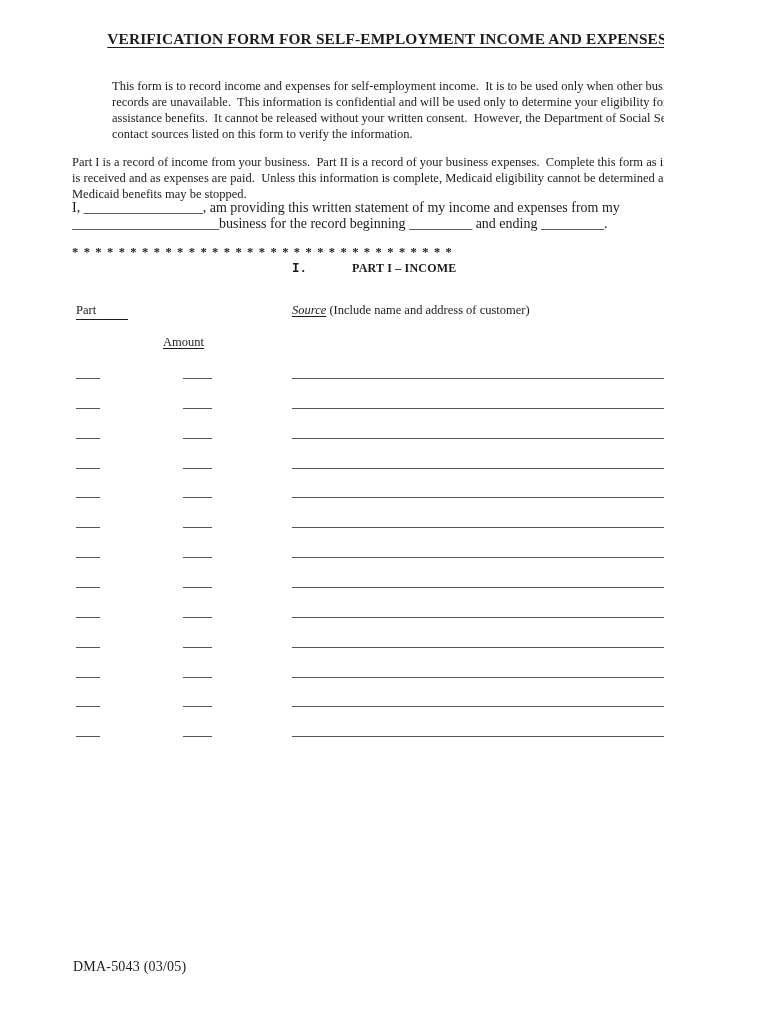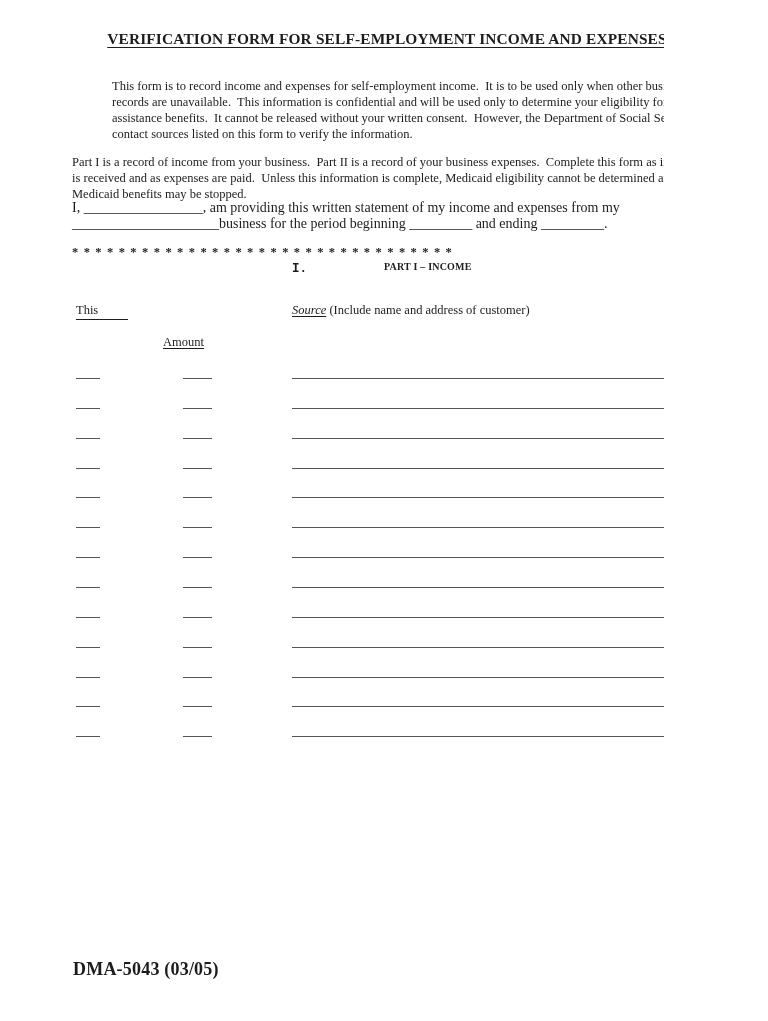--- a/index.html
+++ b/index.html
@@ -49,74 +49,73 @@
   }
   #part-heading { position: absolute; top: 261px; left: 0; width: 768px; height: 18px; }
   .heading-numeral {
     position: absolute; left: 292px; top: 1px;
     font-family: "Liberation Mono", monospace;
     font-size: 12.5px;
     font-weight: bold;
   }
   .heading-label {
     position: absolute; left: 352px; top: 0;
-    font-size: 10px;
+    font-size: 12px;
     font-weight: bold;
     letter-spacing: 0.2px;
-    margin-left: 32px;
   }
   #col-headers { position: absolute; top: 303px; left: 0; width: 768px; height: 20px; font-size: 12.5px; }
   .col-date {
     position: absolute; left: 76px; top: 0;
     display: inline-block;
     width: 52px; height: 16px;
     border-bottom: 1.3px solid var(--ink);
   }
   .col-amount { position: absolute; left: 163px; top: 0; text-decoration: underline; text-underline-offset: 2px; margin-top: 32px; }
   .col-source { position: absolute; left: 292px; top: 0; white-space: pre; }
   .u { text-decoration: underline; text-underline-offset: 2px; font-style: italic; }
   #income-rows { position: absolute; top: 0; left: 0; width: 768px; height: 1021px; }
   .income-row { position: absolute; left: 0; width: 768px; height: 0; }
   .blank-line { position: absolute; top: 0; height: 0; border-top: 1.6px solid var(--blank-line); }
   .blank-date   { left: 76px;  width: 24px; }
   .blank-amount { left: 183px; width: 29px; }
   .blank-source { left: 292px; width: 397px; }
   #footer {
     position: absolute;
     top: 959px; left: 73px;
-    font-size: 18px;
-    font-weight: bold;
+    font-size: 14px;
+    font-weight: normal;
     letter-spacing: 0.2px;
   }
 </style>
 </head>
 <body>
 
 <div class="page">
 
   <div class="title">VERIFICATION FORM FOR SELF-EMPLOYMENT INCOME AND EXPENSES</div>
 
   <div class="para" id="para1">This form is to record income and expenses for self-employment income.  It is to be used only when other business or tax records are unavailable.  This information is confidential and will be used only to determine your eligibility for public assistance benefits.  It cannot be released without your written consent.  However, the Department of Social Services may contact sources listed on this form to verify the information.</div>
 
   <div class="para" id="para2">Part I is a record of income from your business.  Part II is a record of your business expenses.  Complete this form as income is received and as expenses are paid.  Unless this information is complete, Medicaid eligibility cannot be determined and Medicaid benefits may be stopped.</div>
 
   <div id="statement">
     <div class="stmt-line"><span>I, </span><span class="blank">_________________</span><span>, am providing this written statement of my income and expenses from my</span></div>
-    <div class="stmt-line"><span class="blank">_____________________</span><span>business for the period beginning </span><span class="blank">_________</span><span> and ending </span><span class="blank">_________</span><span>.</span></div>
+    <div class="stmt-line"><span class="blank">_____________________</span><span>business for the record beginning </span><span class="blank">_________</span><span> and ending </span><span class="blank">_________</span><span>.</span></div>
   </div>
 
   <div id="asterisks">* * * * * * * * * * * * * * * * * * * * * * * * * * * * * * * * *</div>
 
   <div id="part-heading">
     <span class="heading-numeral">I.</span>
     <span class="heading-label">PART I – INCOME</span>
   </div>
 
   <div id="col-headers">
-    <span class="col-date">This</span>
+    <span class="col-date">Part</span>
     <span class="col-amount">Amount</span>
     <span class="col-source"><span class="u">Source</span><span> (Include name and address of customer)</span></span>
   </div>
 
   <div id="income-rows">
       <div class="income-row" style="top: 378px;">
         <div class="blank-line blank-date"></div>
         <div class="blank-line blank-amount"></div>
         <div class="blank-line blank-source"></div>
       </div>

